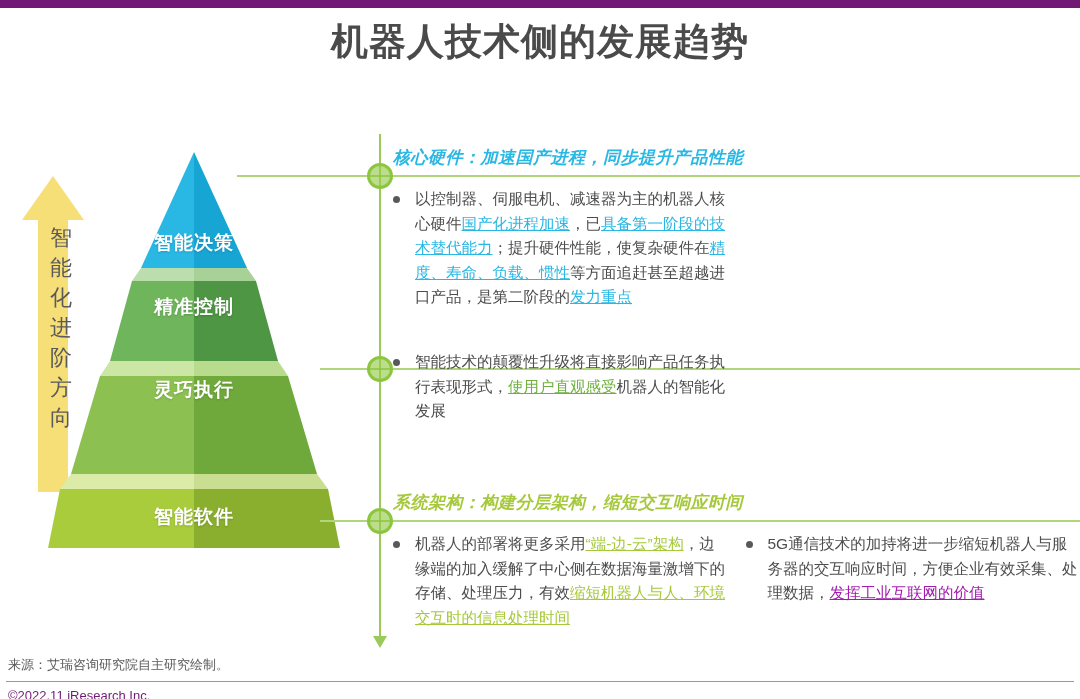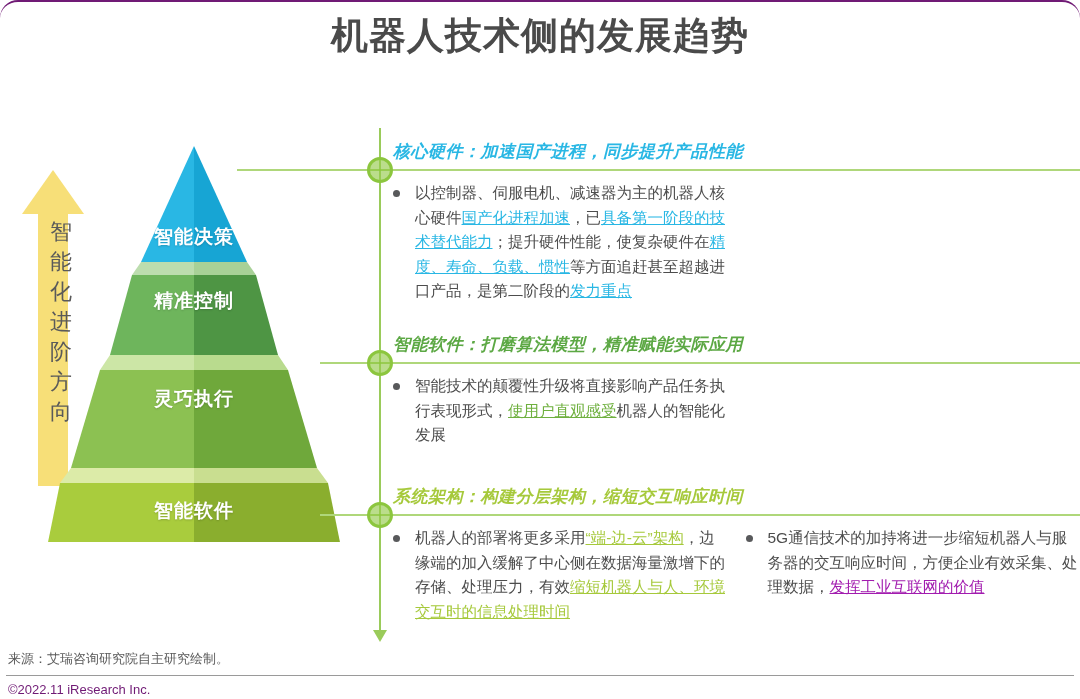--- a/index.html
+++ b/index.html
@@ -6,22 +6,21 @@
   html, body {
     width: 1080px; height: 699px;
     background: #ffffff;
     font-family: "Liberation Sans", "DejaVu Sans", sans-serif;
     overflow: hidden;
   }
   #page {
     position: relative;
     width: 1080px; height: 699px;
     background: #ffffff;
-    border-top: 2px solid #701a75;
-    border-radius: 18px;
+    border-top: 8px solid #701a75;
   }
 
   
   #title {
     position: absolute;
     top: 8px; left: 0; width: 1080px;
     text-align: center;
     font-size: 37px;
     font-weight: bold;
     color: #4a4a4a;
@@ -67,21 +66,21 @@
     width: 300px;
     text-align: center;
     color: #ffffff;
     font-weight: bold;
     font-size: 19px;
     text-shadow: 0 1px 2px rgba(0,0,0,0.18);
     letter-spacing: 1px;
   }
   #lbl-0 { top: 82px; left: 0; }
   #lbl-1 { top: 146px; left: 0; }
-  #lbl-2 { top: 244px; left: 0; }
+  #lbl-2 { top: 229px; left: 0; }
   #lbl-3 { top: 356px; left: 0; }
 
   
   #spine {
     position: absolute;
     left: 379px; top: 126px;
     width: 2px; height: 509px;
     background: #9ACB5A;
   }
   #spine-arrow {
@@ -255,21 +254,20 @@
       <div class="col">
         <div class="bullet-row">
           <div class="dot"></div>
           <div class="btxt"><span>以控制器、伺服电机、减速器为主的机器人核心硬件</span><span class="hl" style="color: rgb(41, 183, 228);">国产化进程加速</span><span>，已</span><span class="hl" style="color: rgb(41, 183, 228);">具备第一阶段的技术替代能力</span><span>；提升硬件性能，使复杂硬件在</span><span class="hl" style="color: rgb(41, 183, 228);">精度、寿命、负载、惯性</span><span>等方面追赶甚至超越进口产品，是第二阶段的</span><span class="hl" style="color: rgb(41, 183, 228);">发力重点</span></div>
         </div>
       </div>
     </div>
   </div>
 
   <div class="section" id="sec-1">
-    <div class="sec-head" style="color: rgb(92, 168, 68);">智能软件：打磨算法模型，精准赋能实际应用</div>
     <div class="sec-cols">
       <div class="col">
         <div class="bullet-row">
           <div class="dot"></div>
           <div class="btxt"><span>智能技术的颠覆性升级将直接影响产品任务执行表现形式，</span><span class="hl" style="color: rgb(111, 176, 63);">使用户直观感受</span><span>机器人的智能化发展</span></div>
         </div>
       </div>
     </div>
   </div>
 

